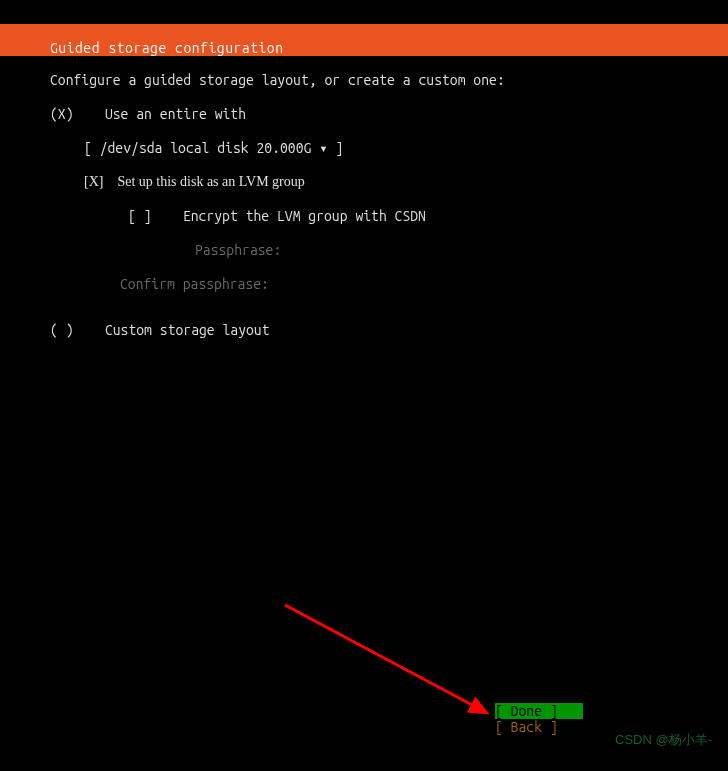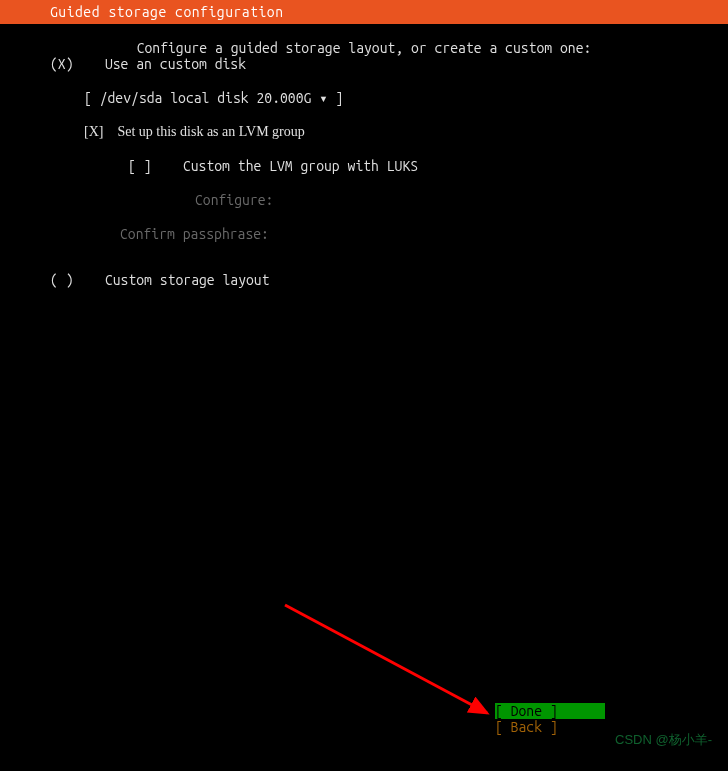--- a/index.html
+++ b/index.html
@@ -13,33 +13,33 @@
       font-size: 14px;
       color: #ffffff;
       width: 728px;
       height: 771px;
       position: relative;
       overflow: hidden;
     }
     .header-bar {
       background: #e95420;
       color: #ffffff;
-      padding: 4px 0;
+      padding: 16px 0;
       padding-left: 50px;
       height: 24px;
       line-height: 16px;
-      margin-top: 0;
+      margin-top: 24px;
       letter-spacing: 0.5px;
     }
     .content {
       padding: 16px 50px 0 50px;
       color: #e0e0e0;
     }
     .instruction {
-      text-align: center;
+      margin-bottom: 18px;
     }
     .option-row {
       margin-bottom: 18px;
     }
     .disk-selector {
       margin-left: 34px;
       margin-bottom: 18px;
     }
     .sub-option {
       margin-left: 34px;
@@ -60,21 +60,21 @@
       margin-bottom: 18px;
       color: #6a6a6a;
     }
     .footer-buttons {
       position: absolute;
       bottom: 36px;
       left: 495px;
     }
     .btn {
       display: block;
-      width: 110px;
+      width: 88px;
       font-family: inherit;
       font-size: 14px;
       line-height: 16px;
       text-align: left;
     }
     .btn-done {
       background: #009600;
       color: #000000;
     }
     .btn-back {
@@ -102,40 +102,40 @@
 <div class="header-bar">
   <span>Guided storage configuration</span>
 </div>
 
 <div class="content">
   <div class="instruction">Configure a guided storage layout, or create a custom one:</div>
 
   <div class="option-row">
     <span>(X)</span>
     <span>&nbsp;&nbsp;</span>
-    <span>Use an custom disk</span>
+    <span>Use an entire with</span>
   </div>
 
   <div class="disk-selector">
     <span>[ /dev/sda local disk 20.000G ▾ ]</span>
   </div>
 
   <div class="sub-option">
     <span>[X]</span>
     <span>&nbsp;&nbsp;</span>
     <span>Set up this disk as an LVM group</span>
   </div>
 
   <div class="sub-sub-option">
     <span>[ ]</span>
     <span>&nbsp;&nbsp;</span>
-    <span>Custom the LVM group with LUKS</span>
+    <span>Encrypt the LVM group with CSDN</span>
   </div>
 
-  <div class="passphrase-label">Configure:</div>
+  <div class="passphrase-label">Passphrase:</div>
 
   <div class="confirm-passphrase-label">Confirm passphrase:</div>
 
   <div class="option-row" style="margin-top:30px;">
     <span>( )</span>
     <span>&nbsp;&nbsp;</span>
     <span>Custom storage layout</span>
   </div>
 </div>
 

